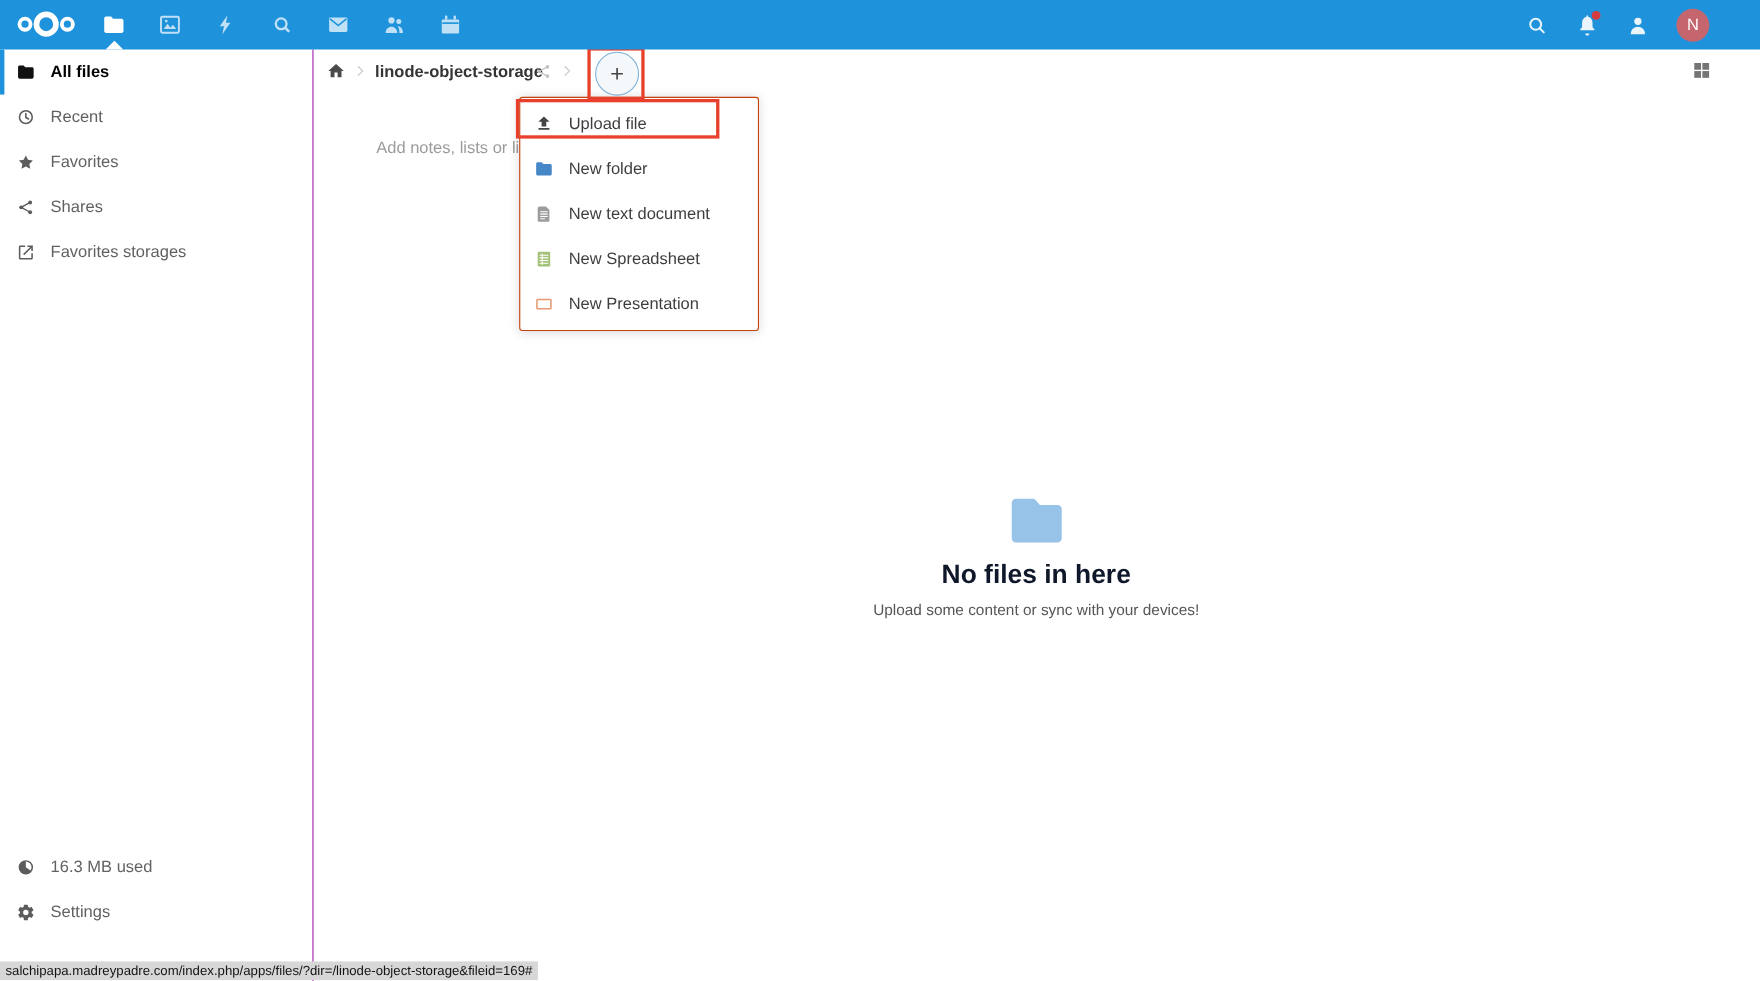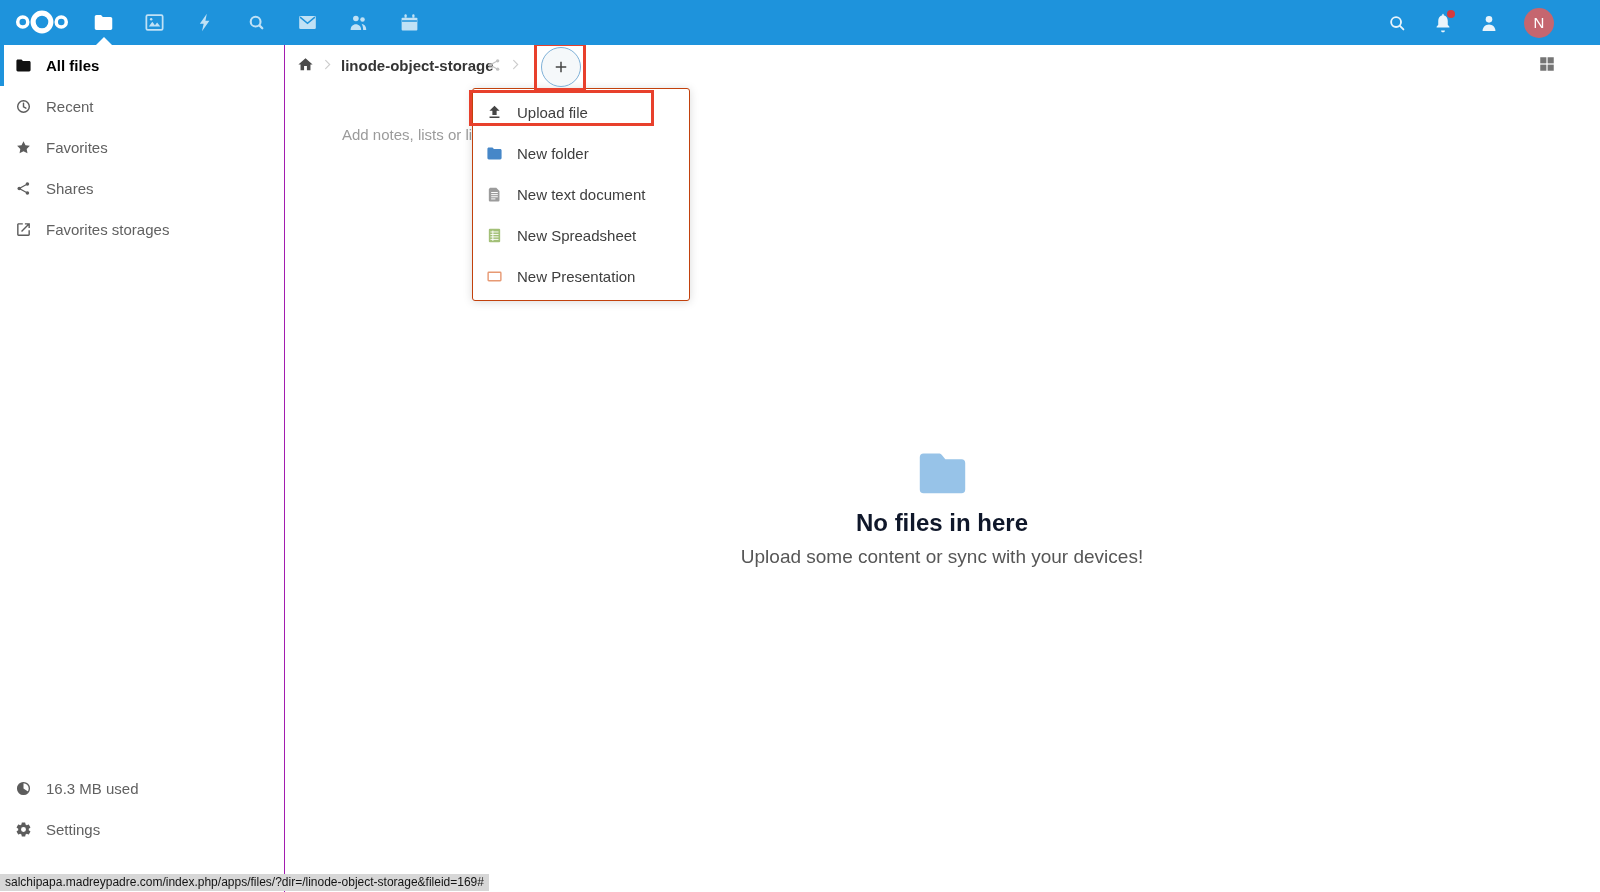--- a/index.html
+++ b/index.html
@@ -56,21 +56,21 @@
   .menu-row .lbl { font-size:15px; color:#3e3e3e; white-space:nowrap; }
 
   
   .hl { position:absolute; border:3px solid #e8402c; z-index:30; pointer-events:none; }
   #hl-plus { left:534px; top:43px; width:52px; height:48px; }
   #hl-upload { left:469px; top:90px; width:185px; height:36px; }
 
   
   #empty-folder { left:916px; top:447px; width:53px; height:49px; color:#97c3e8; }
   #empty-title { left:542px; top:509px; width:800px; text-align:center; font-size:24px; font-weight:700; color:#0f172a; }
-  #empty-sub { left:542px; top:546px; width:800px; text-align:center; font-size:19px; color:#565656; }
+  #empty-sub { left:542px; top:546px; width:800px; text-align:center; font-size:14px; color:#565656; }
 
   
   #status-bar { left:0; top:874px; width:489px; height:17px; background:#d7d7d7; z-index:50;
     font-size:12px; color:#141414; line-height:17px; padding-left:5px; white-space:nowrap; overflow:hidden; }
 </style>
 </head>
 <body>
 
 <div id="header">
   <span class="icon" id="logo">

